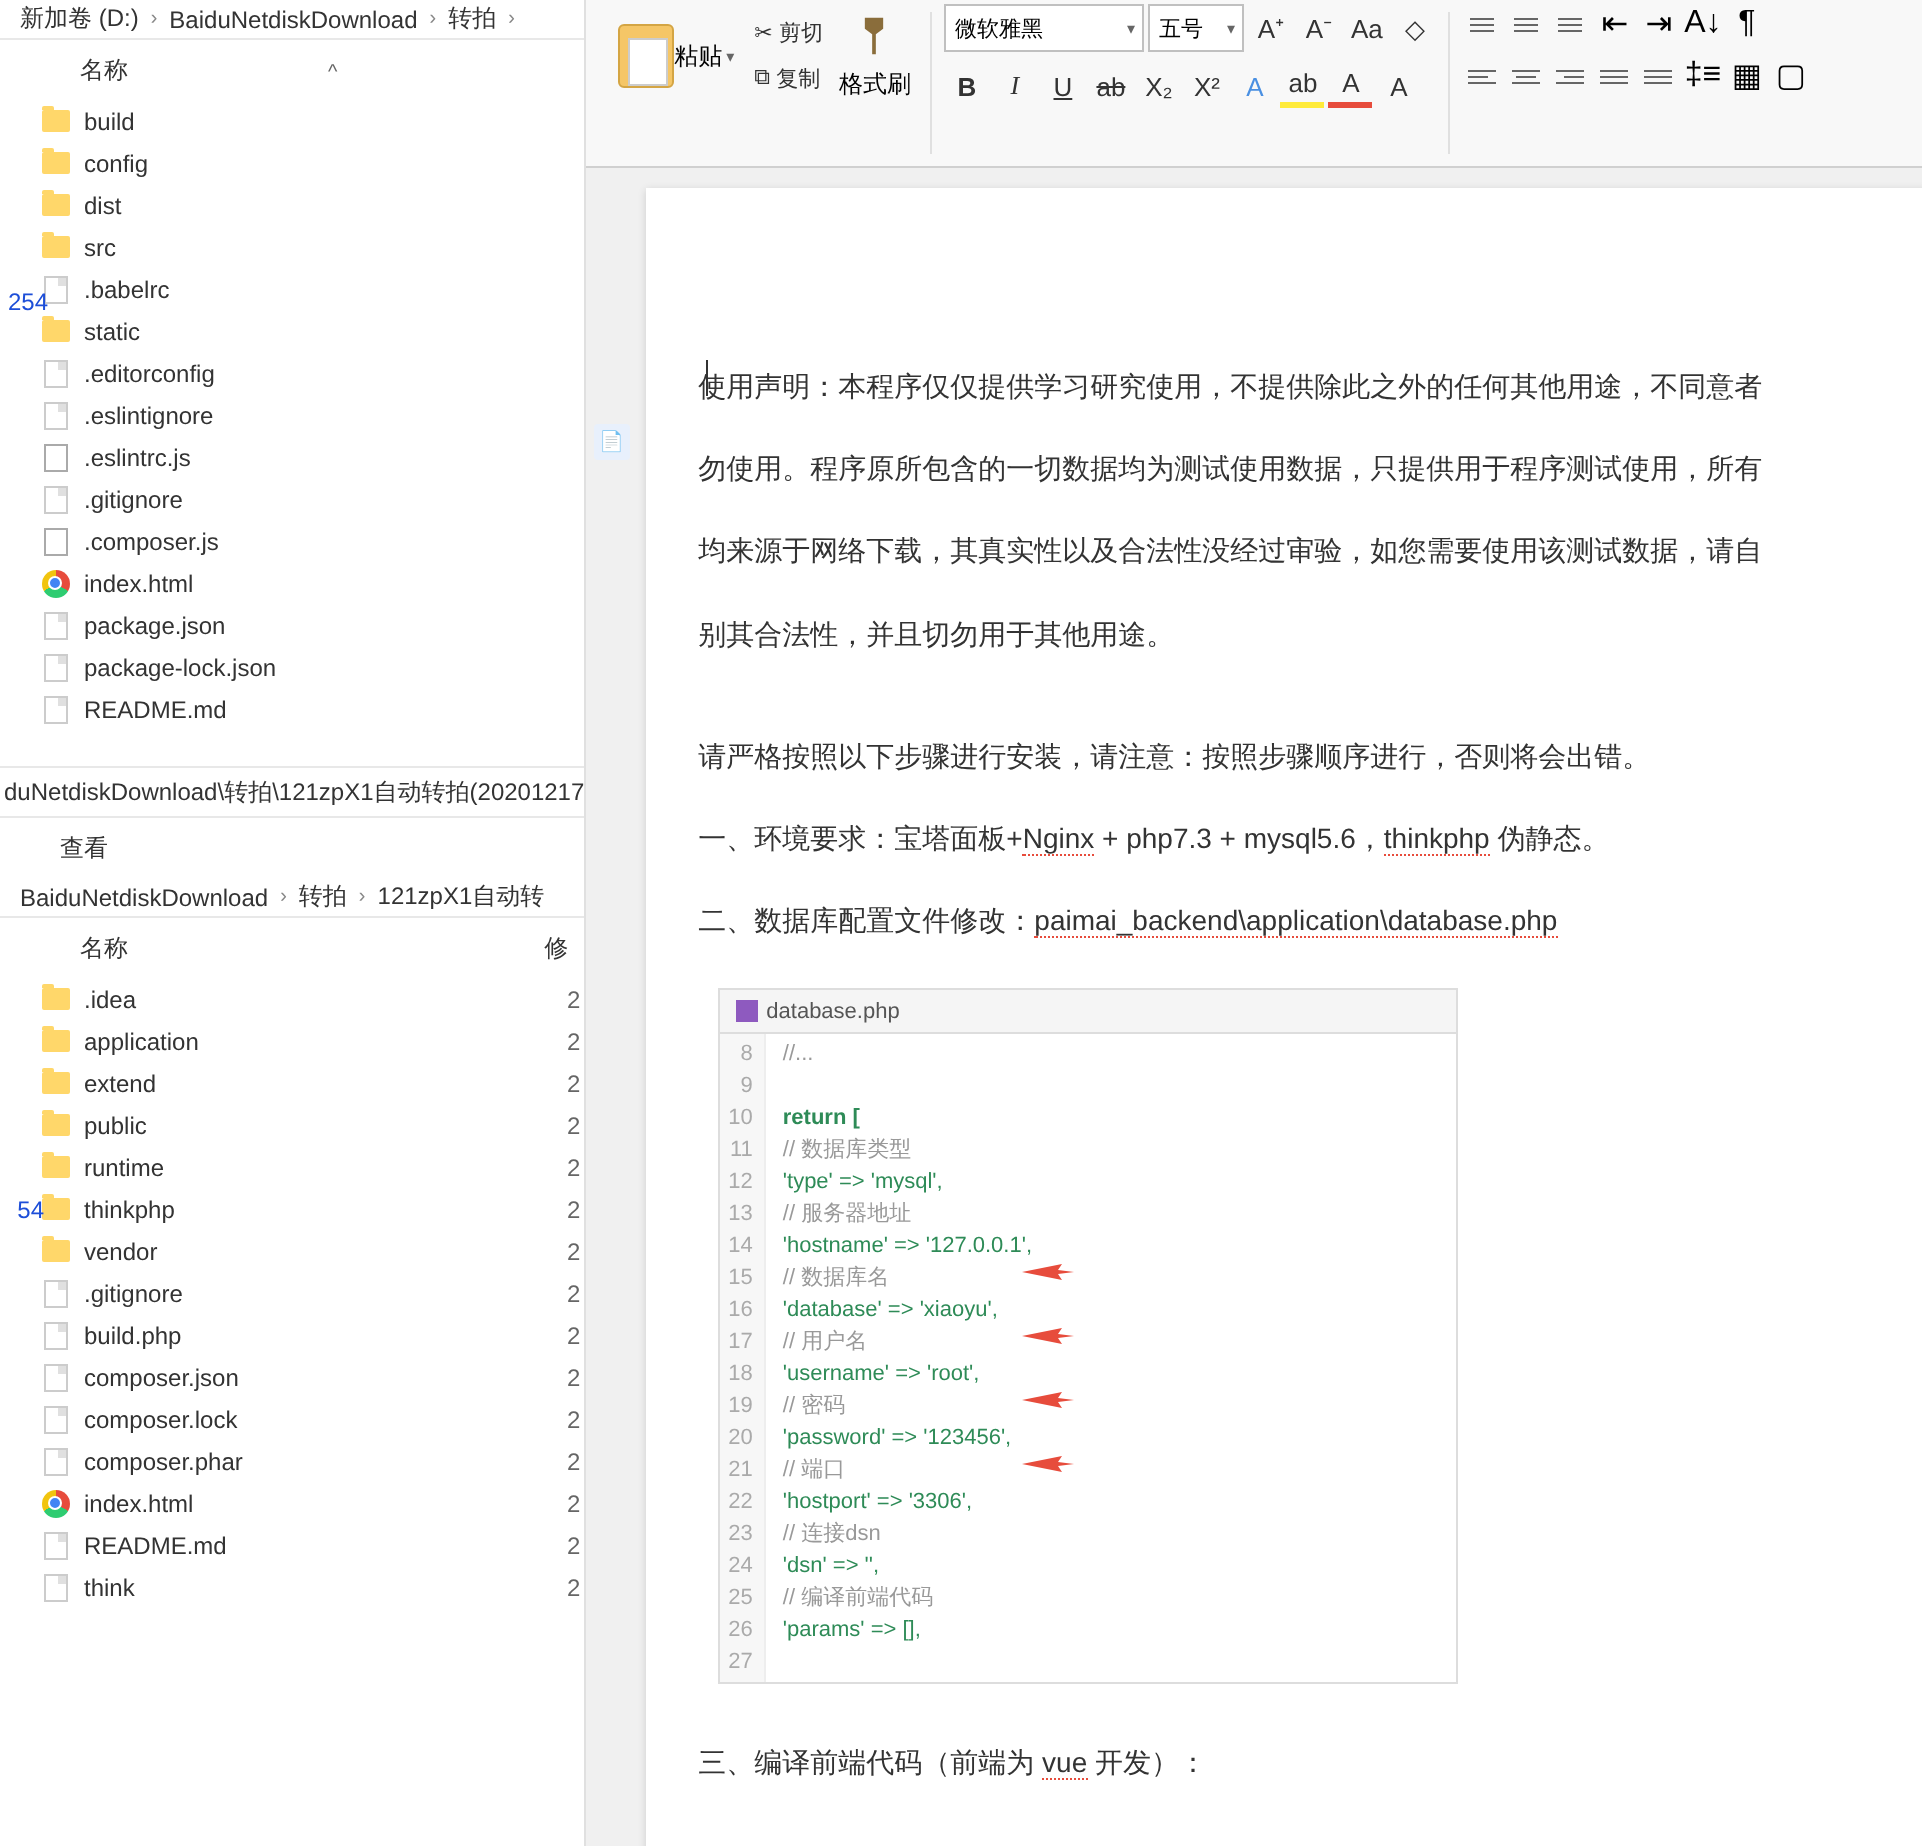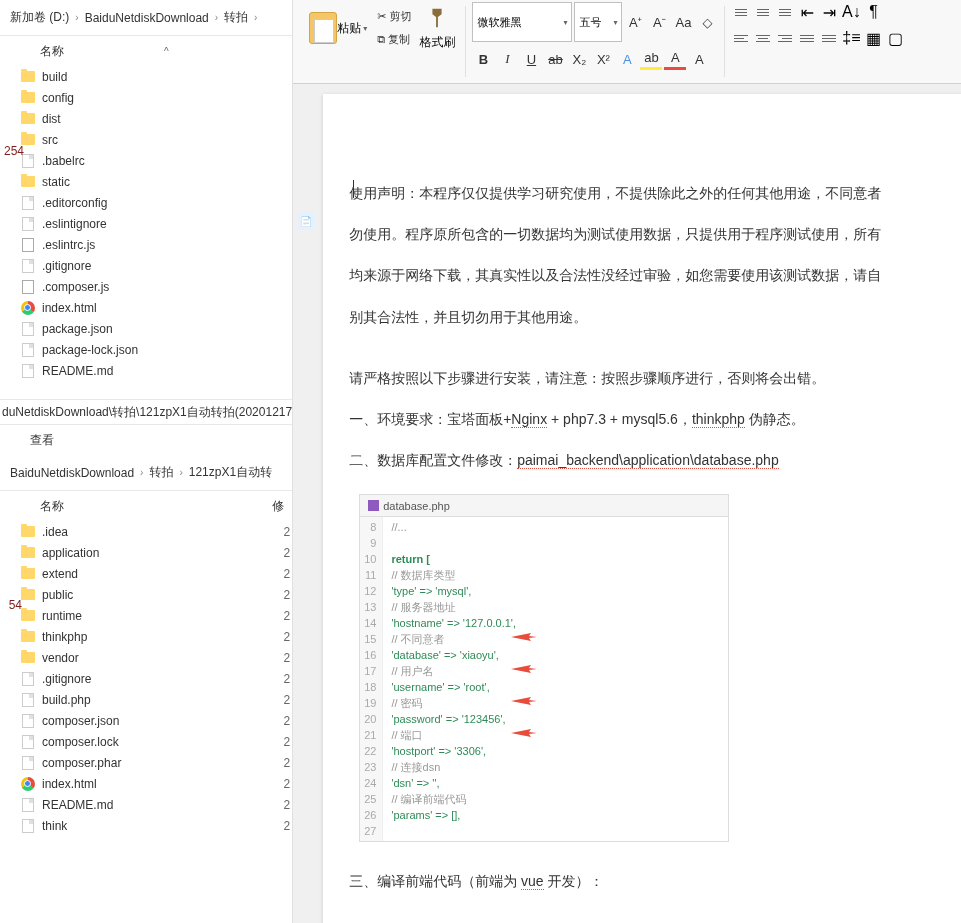--- a/index.html
+++ b/index.html
@@ -1,52 +1,52 @@
 <!DOCTYPE html>
 <html><head>
 <meta charset="utf-8">
 <style>
 * { margin: 0; padding: 0; box-sizing: border-box; font-family: "Microsoft YaHei", sans-serif; }
 body { width: 961px; height: 923px; background: #fff; display: flex; overflow: hidden; }
 .left-panel { width: 300px; display: flex; flex-direction: column; border-right: 1px solid #e0e0e0; }
-.breadcrumb { height: 36px; background: #fff; border-bottom: 1px solid #e8e8e8; display: flex; align-items: center; padding: 0 4px; font-size: 12px; }
+.breadcrumb { height: 20px; background: #fff; border-bottom: 1px solid #e8e8e8; display: flex; align-items: center; padding: 0 4px; font-size: 12px; }
 .bc-item { padding: 0 6px; color: #333; cursor: pointer; }
 .bc-sep { color: #888; font-size: 10px; }
 .fl-header { height: 30px; display: flex; align-items: center; padding: 0 8px 0 40px; justify-content: space-between; }
 .fl-col { font-size: 12px; color: #333; }
 .sort-icon { font-size: 10px; color: #666; margin-left: 100px; }
 .file-list { flex: none; overflow: hidden; }
 .file-row { height: 21px; display: flex; align-items: center; padding-left: 20px; font-size: 12px; color: #333; cursor: pointer; }
 .file-icon { width: 16px; height: 16px; margin-right: 6px; display: inline-flex; align-items: center; justify-content: center; }
 .folder-icon { background: #ffd76a; border-radius: 1px; position: relative; width: 14px; height: 11px; }
 .folder-icon::before { content: ''; position: absolute; top: -2px; left: 0; width: 6px; height: 2px; background: #ffd76a; border-radius: 1px 1px 0 0; }
 .generic-file { border: 1px solid #ccc; width: 12px; height: 14px; background: #fff; position: relative; }
 .generic-file::after { content: ''; position: absolute; top: 0; right: 0; width: 4px; height: 4px; background: #e0e0e0; }
 .js-file { border: 1px solid #aaa; width: 12px; height: 14px; background: #fff; position: relative; }
 .chrome-file { width: 14px; height: 14px; border-radius: 50%; background: conic-gradient(#e74c3c 0 120deg, #2ecc71 120deg 240deg, #f1c40f 240deg 360deg); position: relative; }
 .chrome-file::after { content: ''; position: absolute; width: 5px; height: 5px; background: #4285f4; border: 1px solid #fff; border-radius: 50%; top: 3px; left: 3px; }
-.row-count { position: absolute; left: 0; font-size: 12px; color: #7f1d1d; text-align: right; }
+.row-count { position: absolute; left: 0; font-size: 12px; color: #1d4ed8; text-align: right; }
 .count-254 { top: 144px; width: 24px; }
 .count-54 { top: 598px; width: 22px; }
 .path-bar { height: 26px; background: #fff; border-top: 1px solid #e8e8e8; border-bottom: 1px solid #e8e8e8; display: flex; align-items: center; padding-left: 2px; font-size: 12px; color: #333; white-space: nowrap; overflow: hidden; }
 .view-bar { height: 30px; display: flex; align-items: center; padding-left: 30px; font-size: 12px; color: #333; }
 
 .right-panel { flex: 1; display: flex; flex-direction: column; background: #fff; position: relative; }
 .ribbon { height: 84px; border-bottom: 1px solid #d0d0d0; display: flex; padding: 2px 6px; background: #f8f8f8; }
 .ribbon-group { display: flex; flex-direction: column; align-items: center; padding: 0 4px; }
 .ribbon-sep { width: 1px; background: #e0e0e0; margin: 4px 2px; }
 .rg-btn { display: flex; align-items: center; font-size: 11px; color: #333; padding: 2px 4px; cursor: pointer; }
 .paste-btn { display: flex; flex-direction: row; align-items: center; padding: 2px 6px; cursor: pointer; }
 .paste-icon { width: 28px; height: 32px; background: #f5c667; border: 1px solid #d4a544; border-radius: 3px; position: relative; }
 .paste-icon::before { content: ''; position: absolute; top: 6px; left: 4px; width: 18px; height: 22px; background: #fff; border: 1px solid #ccc; }
 .rg-label { font-size: 12px; margin-top: 2px; display: flex; align-items: center; }
 .drop-arrow { font-size: 8px; margin-left: 2px; color: #666; }
 .format-btn { display: flex; flex-direction: column; align-items: center; padding: 2px 4px; cursor: pointer; }
 .format-icon { width: 22px; height: 28px; }
-.dropdown-box { height: 40px; border: 1px solid #c0c0c0; background: #fff; font-size: 11px; display: flex; align-items: center; padding: 0 4px; cursor: pointer; }
+.dropdown-box { height: 24px; border: 1px solid #c0c0c0; background: #fff; font-size: 11px; display: flex; align-items: center; padding: 0 4px; cursor: pointer; }
 .dd-font { width: 100px; }
 .dd-size { width: 48px; }
 .toolbar-row { display: flex; gap: 2px; align-items: center; }
 .tb-btn { width: 22px; height: 22px; display: flex; align-items: center; justify-content: center; font-size: 13px; cursor: pointer; color: #333; }
 .tb-btn.bold { font-weight: bold; }
 .tb-btn.italic { font-style: italic; font-family: serif; }
 .tb-btn.under { text-decoration: underline; }
 .tb-btn.strike { text-decoration: line-through; }
 .para-btn { width: 20px; height: 20px; display: flex; align-items: center; justify-content: center; cursor: pointer; }
 .list-icon { display: flex; flex-direction: column; gap: 2px; }
@@ -479,21 +479,21 @@
             </div>
           <div class="code-lines" id="clines">
               <div class="kw"></div>
               <div class="cmt">//...</div>
               <div class="">&nbsp;</div>
               <div class="kw">return [</div>
               <div class="cmt">    // 数据库类型</div>
               <div class="str">    'type'            =&gt; 'mysql',</div>
               <div class="cmt">    // 服务器地址</div>
               <div class="str">    'hostname'        =&gt; '127.0.0.1',</div>
-              <div class="cmt">    // 不同意者</div>
+              <div class="cmt">    // 数据库名</div>
               <div class="str">    'database'        =&gt; 'xiaoyu',</div>
               <div class="cmt">    // 用户名</div>
               <div class="str">    'username'        =&gt; 'root',</div>
               <div class="cmt">    // 密码</div>
               <div class="str">    'password'        =&gt; '123456',</div>
               <div class="cmt">    // 端口</div>
               <div class="str">    'hostport'        =&gt; '3306',</div>
               <div class="cmt">    // 连接dsn</div>
               <div class="str">    'dsn'             =&gt; '',</div>
               <div class="cmt">    // 编译前端代码</div>

